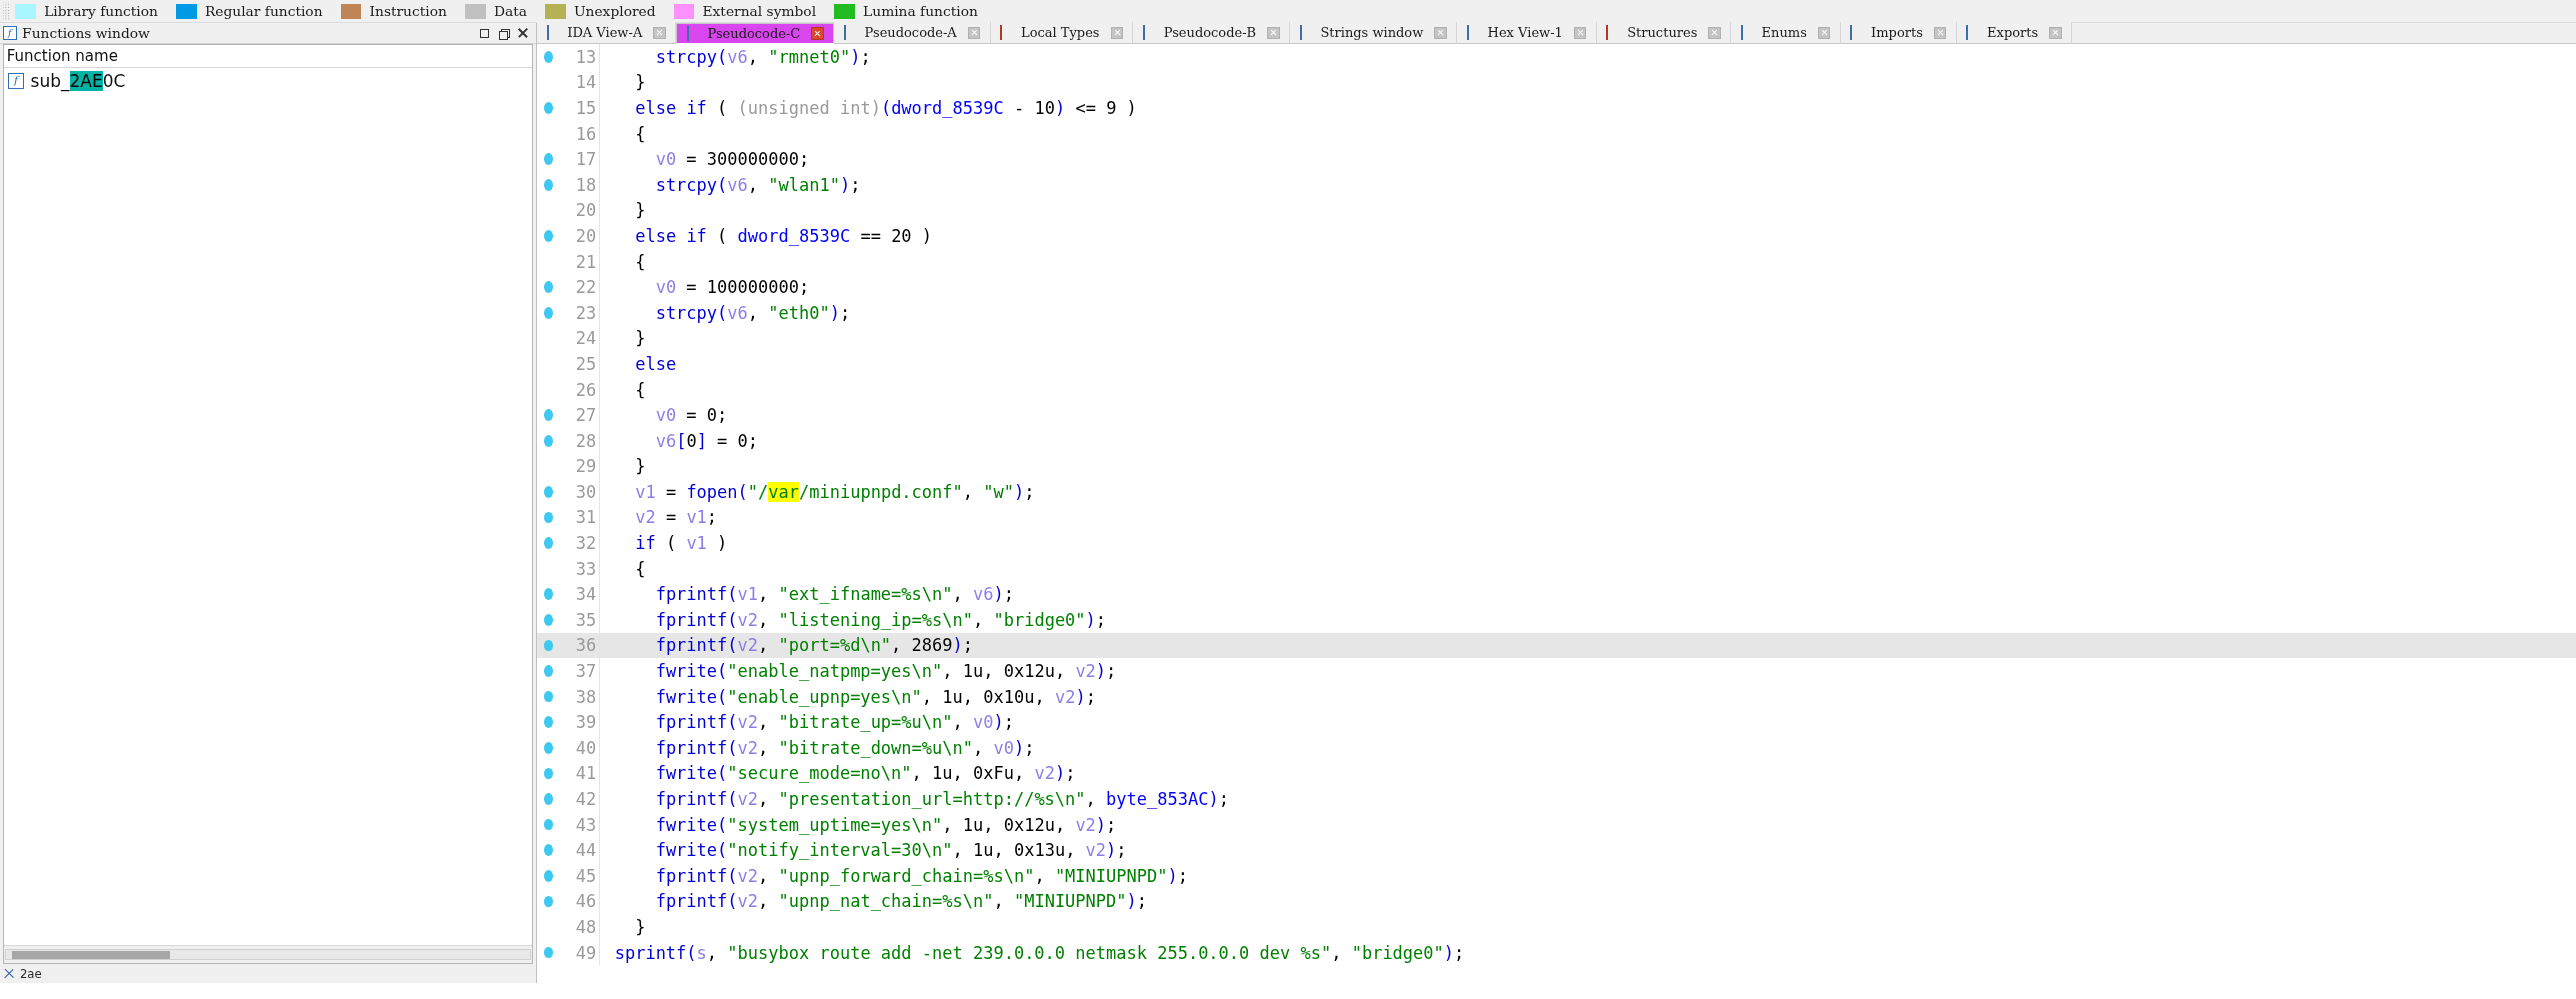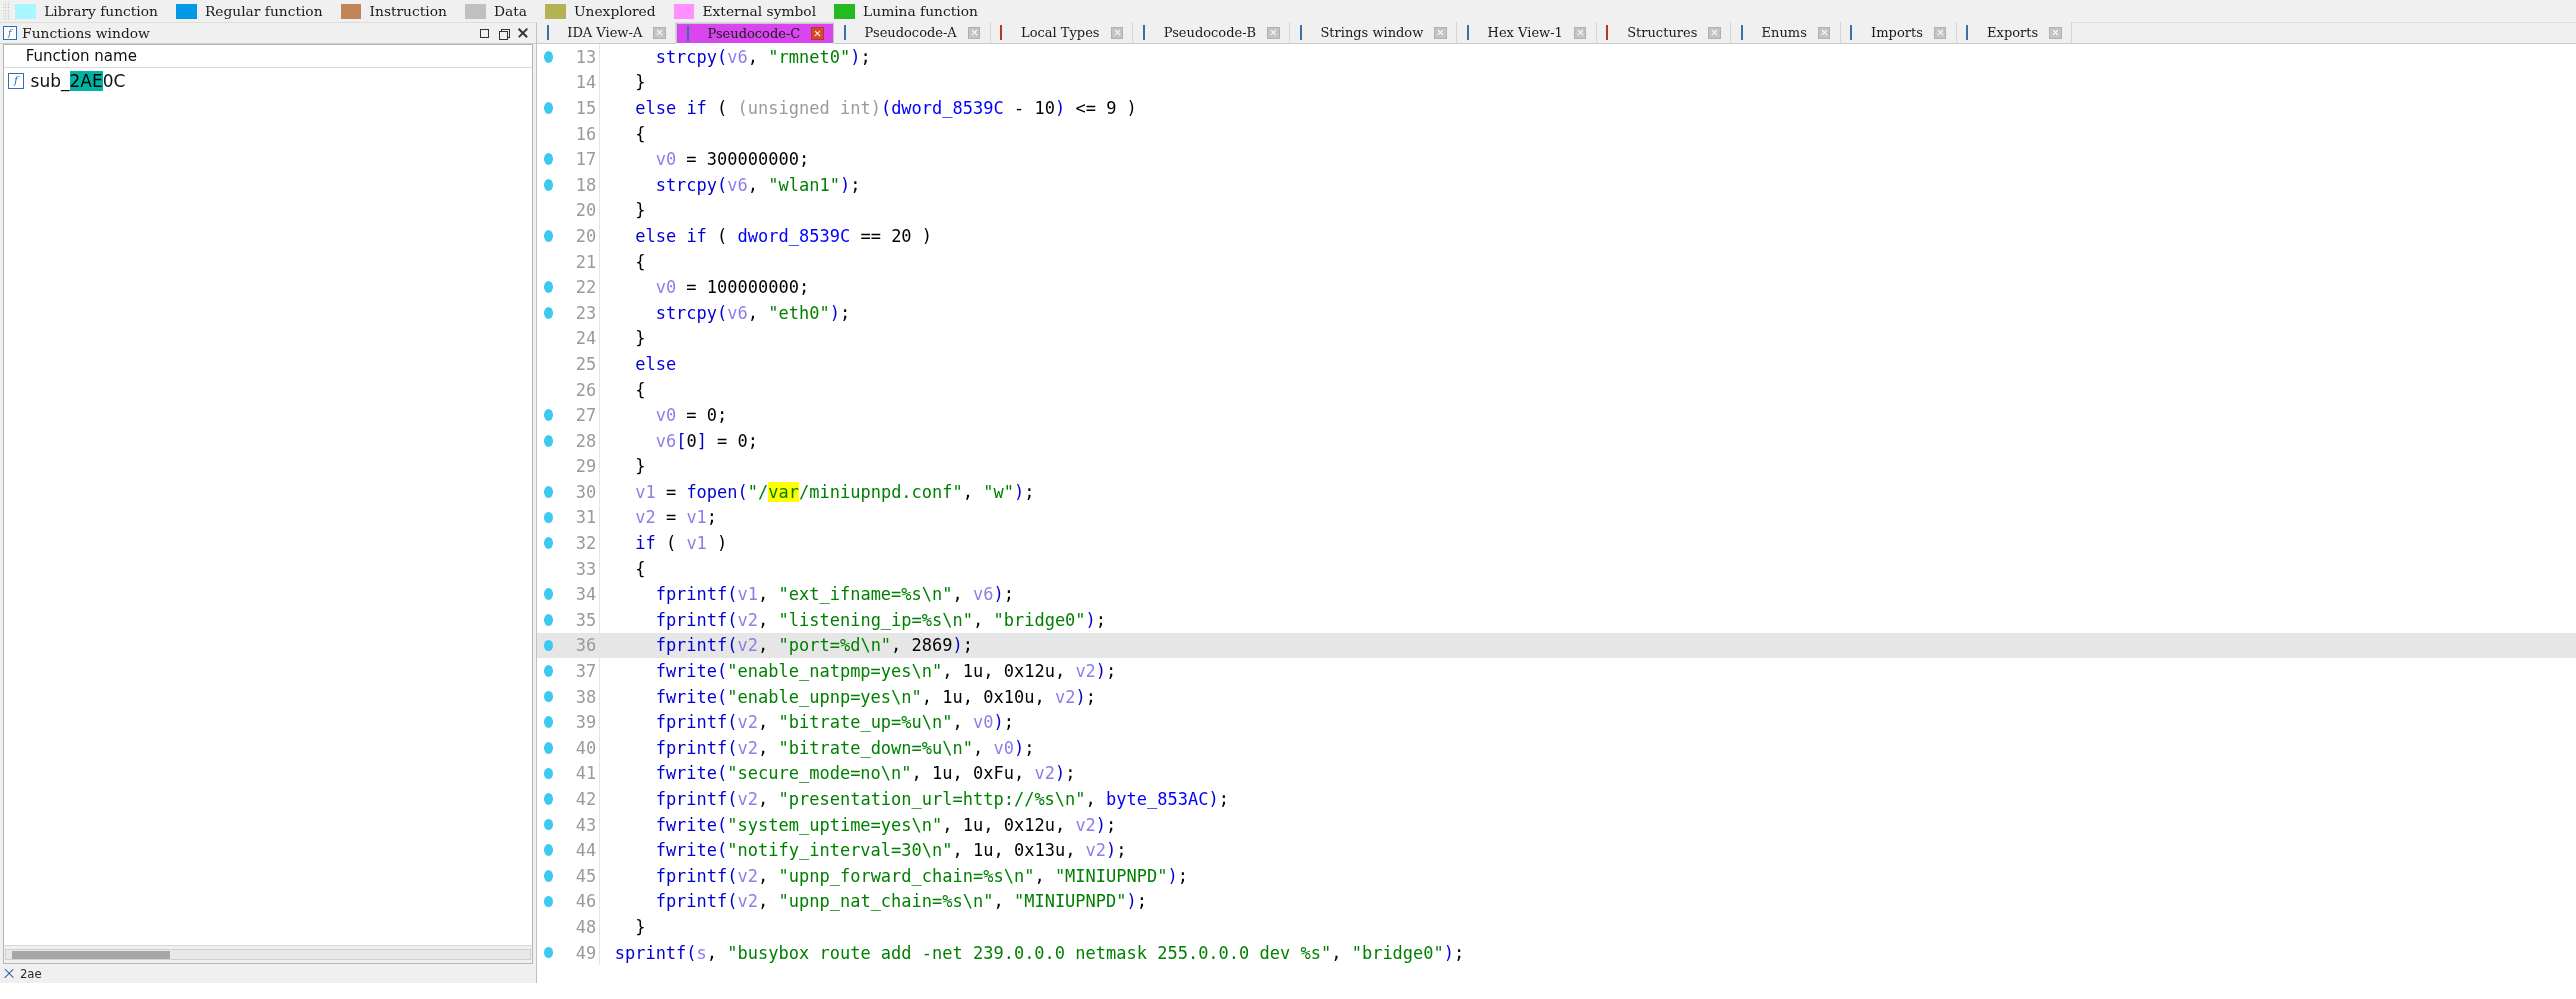--- a/index.html
+++ b/index.html
@@ -156,21 +156,21 @@
     display: flex; flex-direction: column; overflow: hidden;
   }
   #fw-header-row {
     height: 23.4px; background: #ffffff;
     border-bottom: 0.7px solid #d8d8d8;
     display: flex; align-items: center;
     flex: 0 0 auto;
   }
   #fw-col-header {
     font-family: "DejaVu Sans", sans-serif; font-size: 15px;
-    color: #101010; padding-left: 22px; white-space: nowrap;
+    color: #101010; padding-left: 3px; white-space: nowrap;
   }
   #fw-list { flex: 1 1 auto; background: #ffffff; overflow: hidden; }
   .fn-row {
     height: 25px; display: flex; align-items: center;
     padding-left: 4.1px; background: #ffffff;
   }
   .fn-ico {
     width: 16.5px; height: 16.5px; margin-right: 6.2px; flex: 0 0 auto;
     border: 1.4px solid #2f6fb5; background: #ffffff;
     display: flex; align-items: center; justify-content: center;

